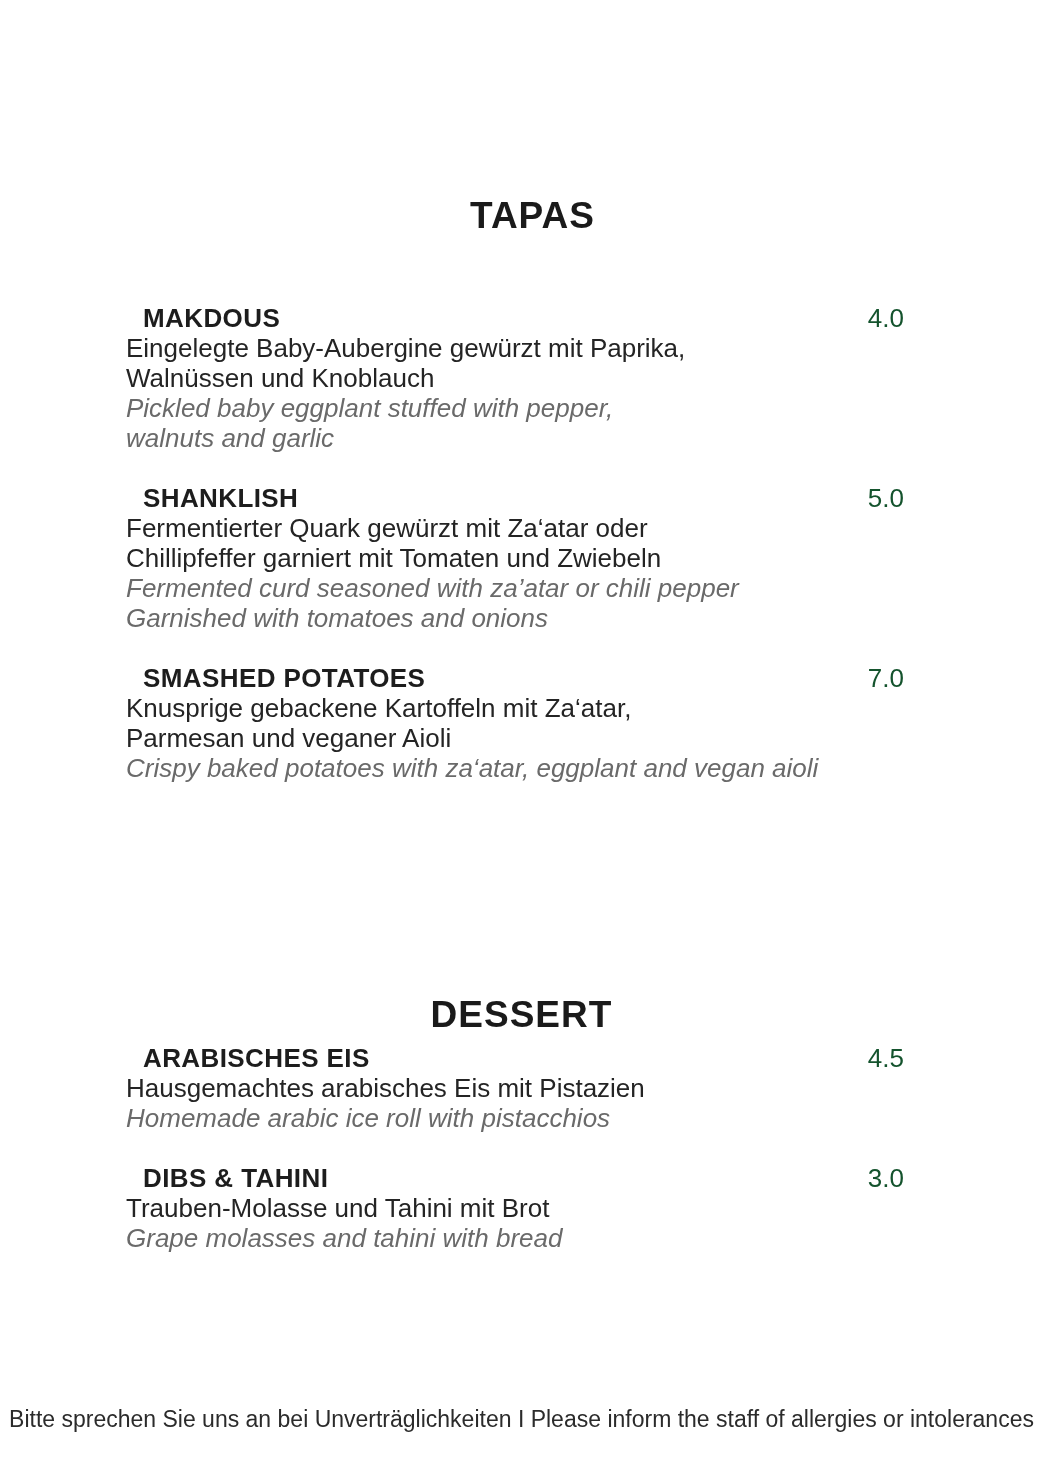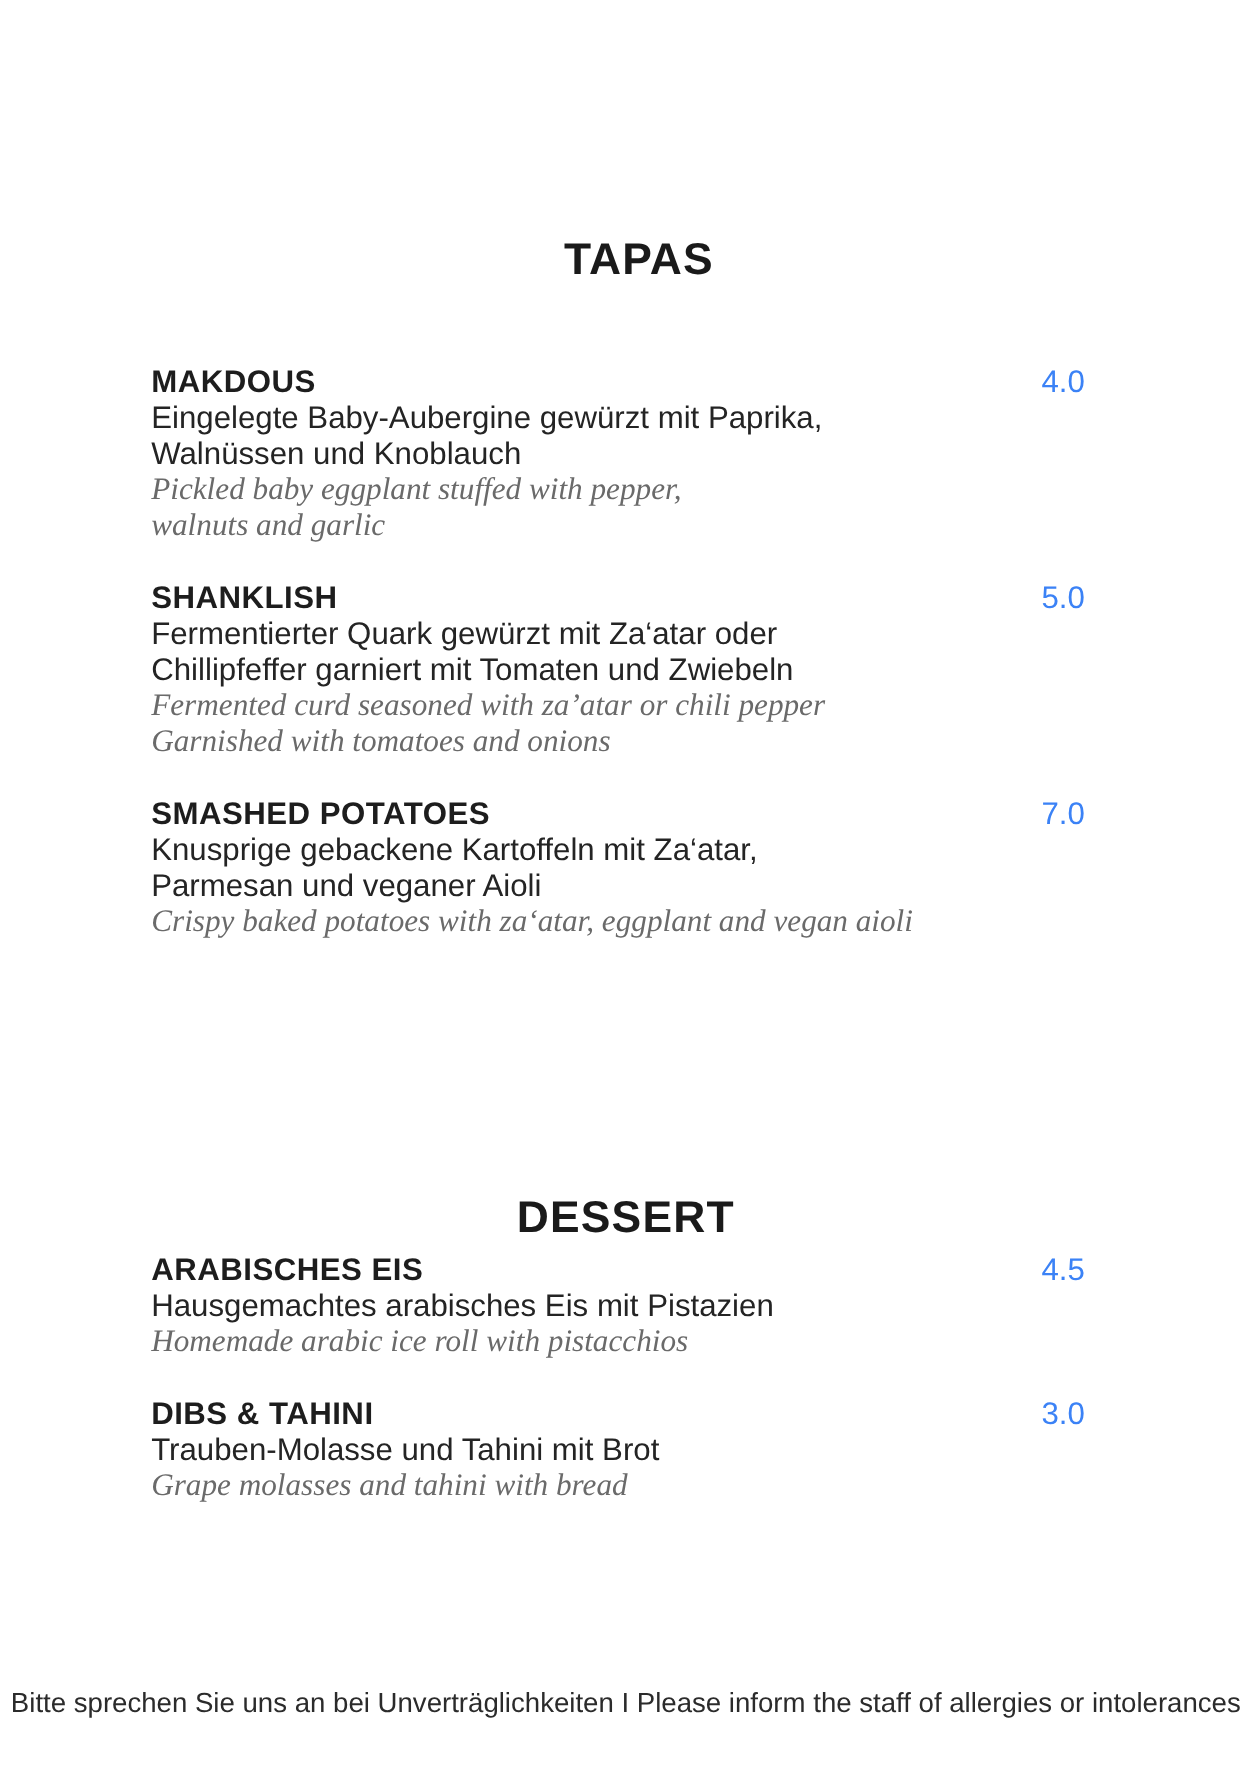--- a/index.html
+++ b/index.html
@@ -35,43 +35,43 @@
   }
   #tapas-items   { top: 303px; }
   #dessert-items { top: 1043px; }
 
   .item { margin-bottom: 30px; }
   .item-header {
     display: flex;
     justify-content: space-between;
     align-items: baseline;
     line-height: 30px;
+    margin-left: 17px;
   }
   .item-name {
     font-size: 26px;
     font-weight: 700;
     letter-spacing: 0.4px;
     color: #1d1d1d;
   }
   .item-price {
     font-size: 26px;
     font-weight: 400;
-    color: #3b82f6;
+    color: #14532d;
   }
   .line-de {
     font-size: 26px;
     line-height: 30px;
     color: #242424;
   }
   .line-en {
     font-size: 26px;
     line-height: 30px;
     font-style: italic;
     color: #6a6a6a;
-    font-family: Liberation Serif, serif;
   }
   .footer-note {
     position: absolute;
     top: 1405px;
     left: 0;
     width: 100%;
     text-align: center;
     font-size: 23px;
     line-height: 28px;
     color: #2b2b2b;

